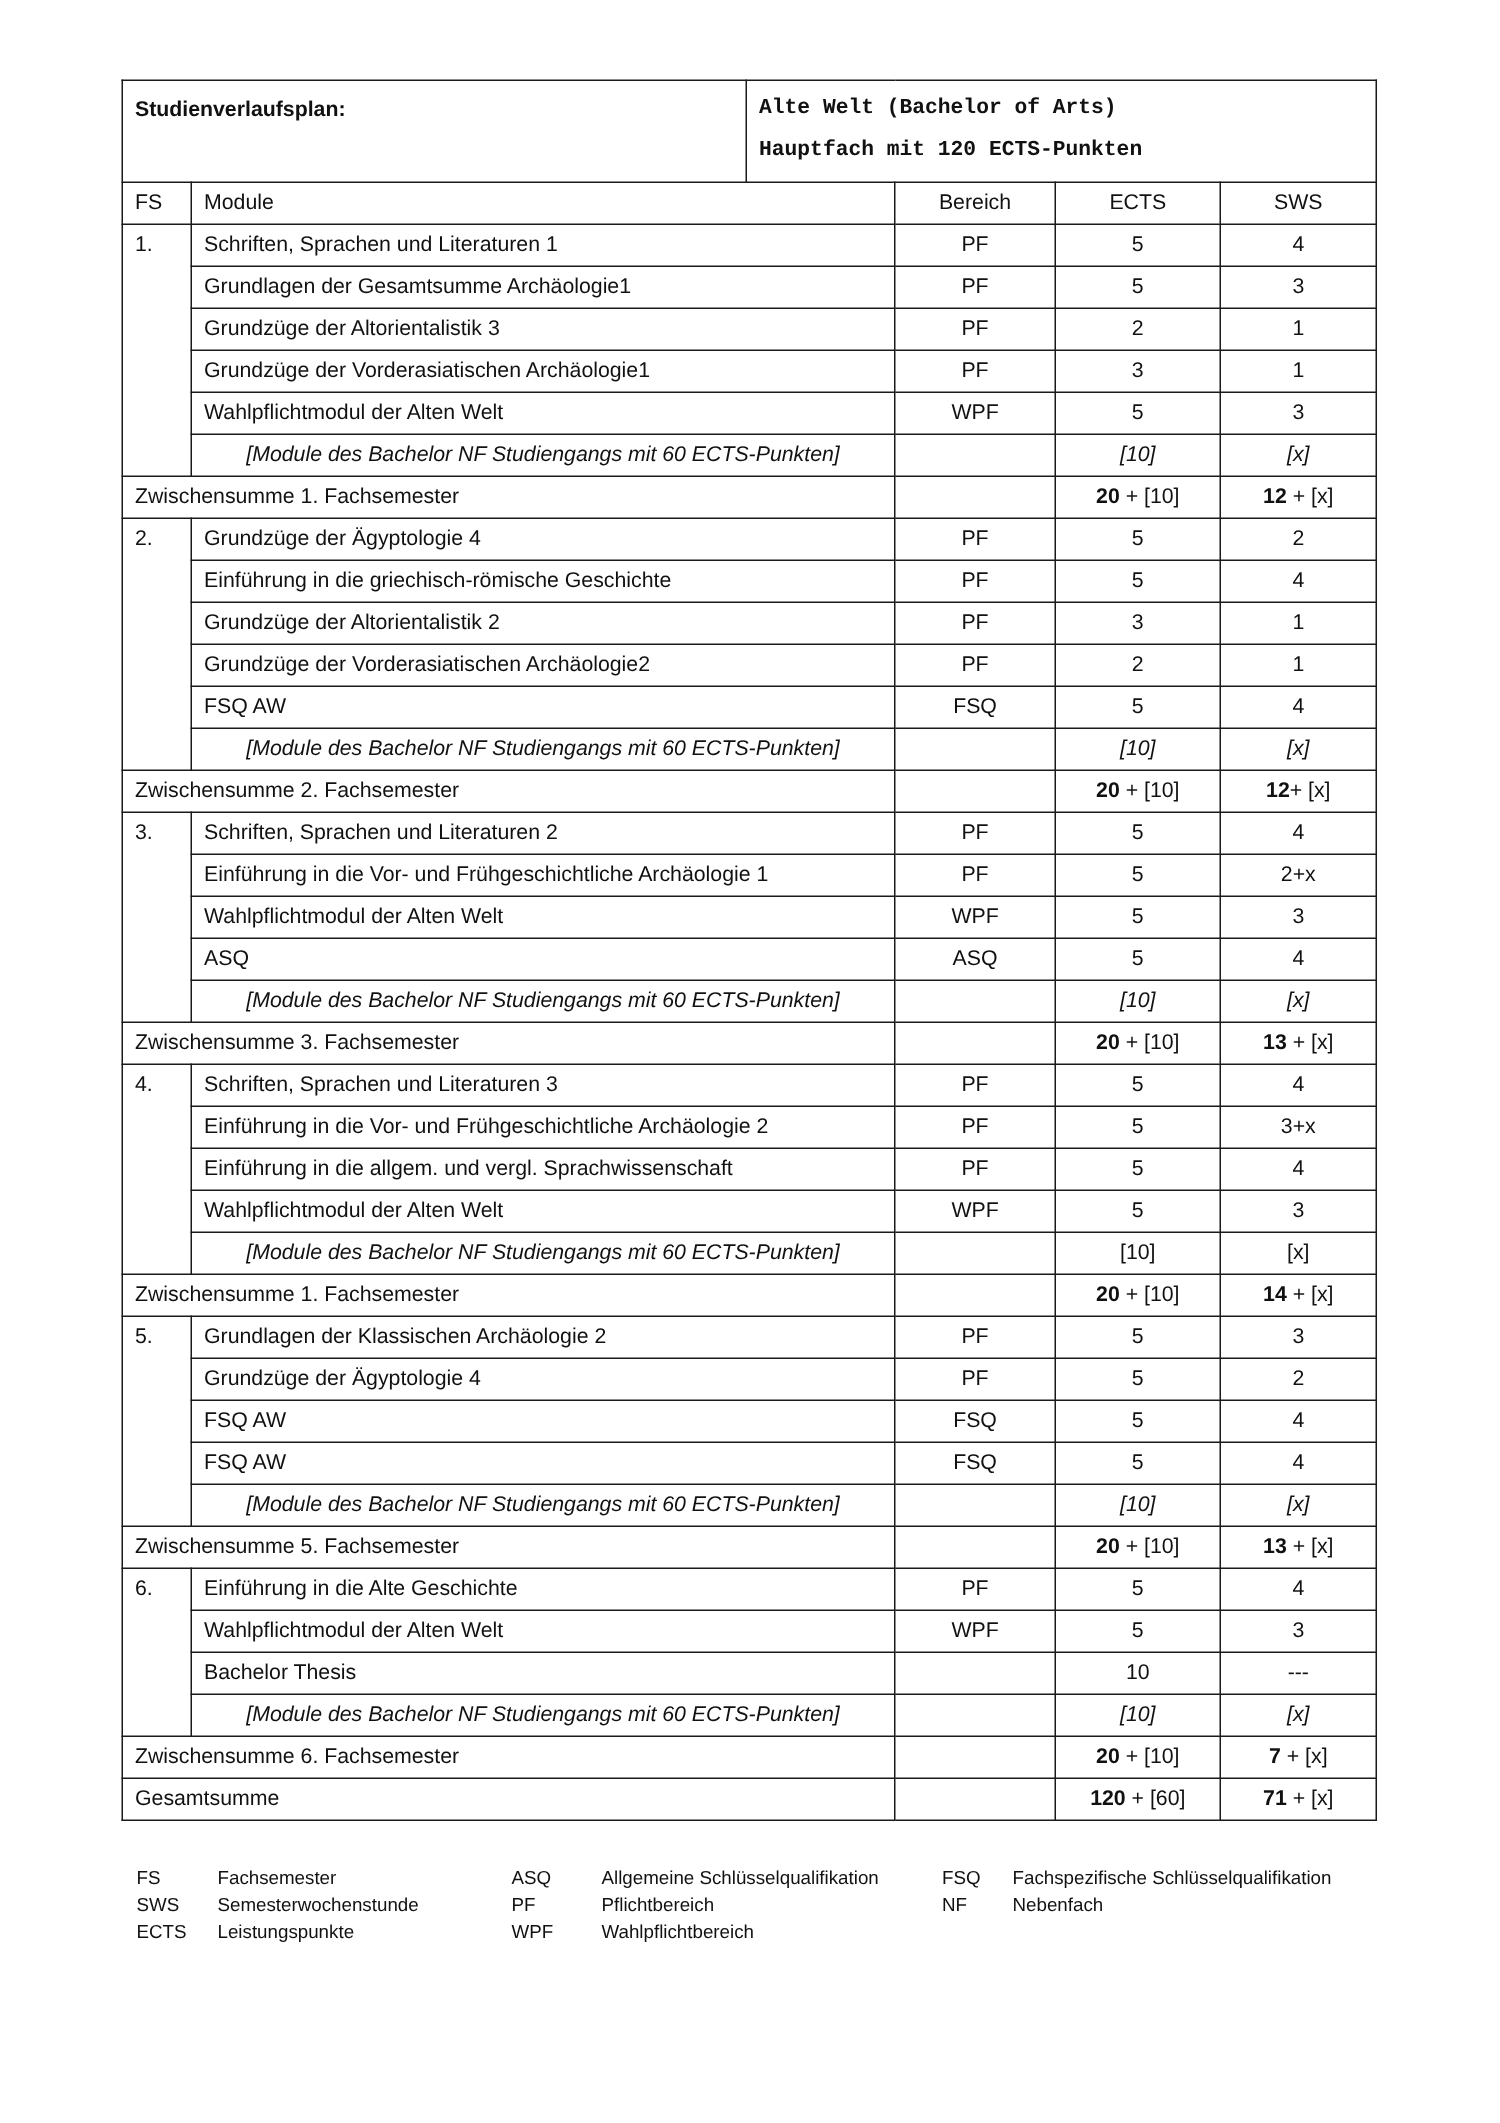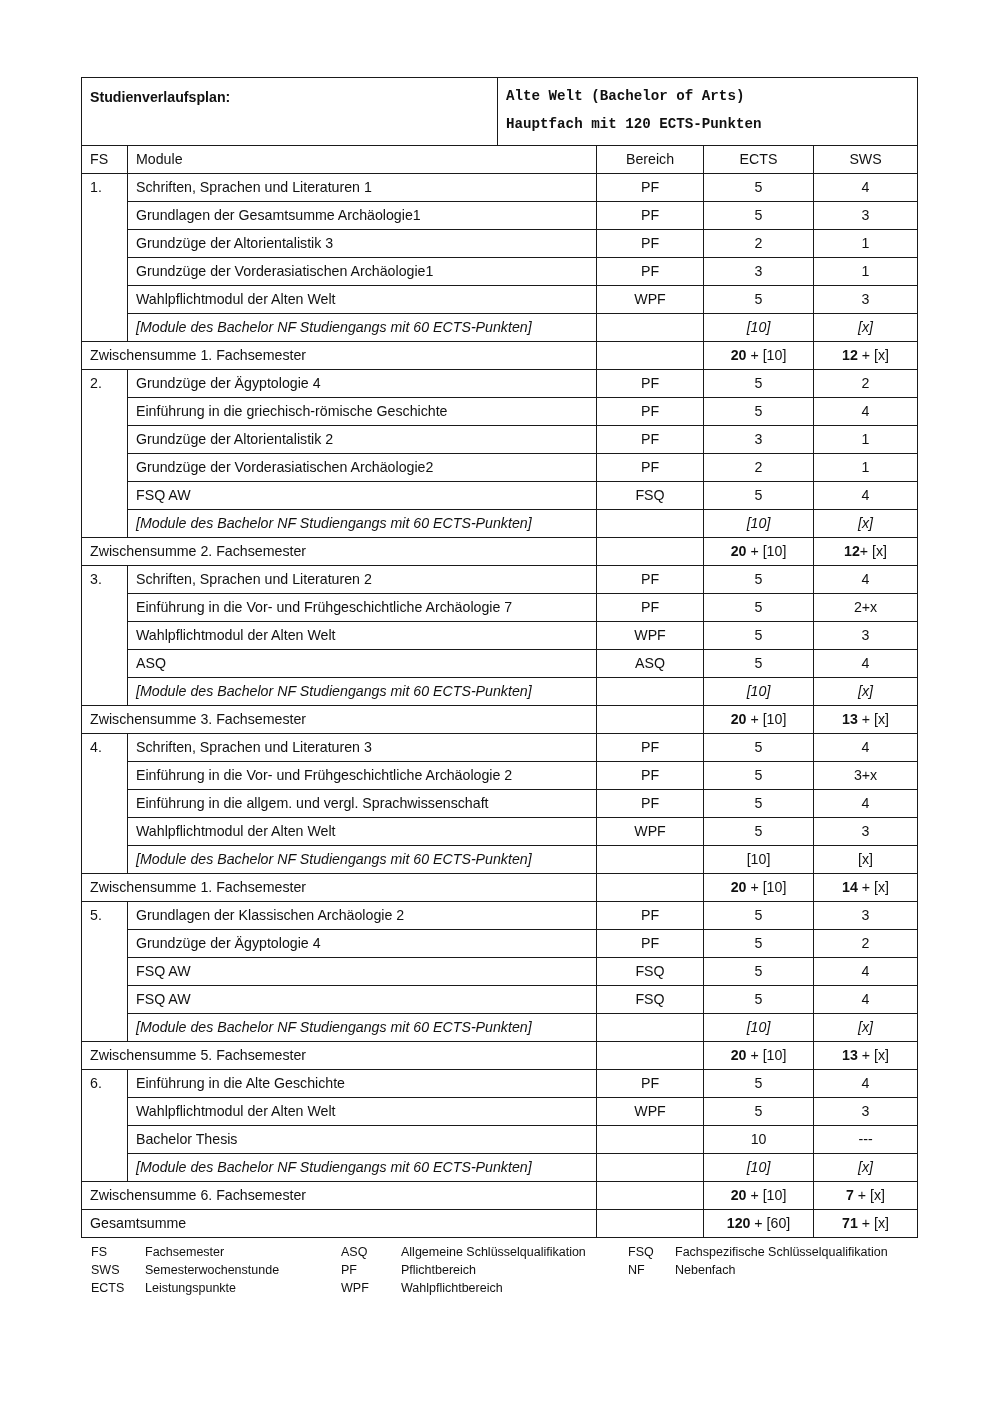--- a/index.html
+++ b/index.html
@@ -1,30 +1,30 @@
 <!DOCTYPE html>
 <html><head>
 <meta charset="utf-8">
 <style>
   html, body { margin: 0; padding: 0; background: #ffffff; }
   body { width: 1000px; height: 1415px; position: relative; font-family: "Liberation Sans", sans-serif; color: #111; }
   table.plan {
     position: absolute; left: 81px; top: 53px; width: 836px;
-    border-collapse: collapse; table-layout: fixed; font-size: 14.2px; margin-top: 24px;
+    border-collapse: collapse; table-layout: fixed; font-size: 14.2px;
   }
   table.plan td, table.plan th {
     border: 1.6px solid #1a1a1a; padding: 0 8px; height: 27px; line-height: 27px;
     white-space: nowrap; overflow: hidden; font-weight: normal;
   }
   .title-cell { height: 58px !important; vertical-align: top; font-weight: bold !important; line-height: 20px !important; padding-top: 9px !important; }
   .title-right { line-height: 28px !important; padding-top: 4px !important; font-family: Liberation Mono, monospace; }
   .hdr th { font-weight: bold; }
   .c { text-align: center; }
   .l { text-align: left; }
-  .it { font-style: italic; }
+  .it { font-style: italic; text-align: center; }
   .b { font-weight: bold; }
   .sum td { font-weight: normal; }
   td.fs { vertical-align: top; }
   .legend {
     position: absolute; left: 91px; top: 1243px; font-size: 12.5px; line-height: 18px; color: #111;
   }
   .legend-grid { display: grid; grid-template-columns: 54px 196px 60px 227px 47px 240px; }
 </style>
 </head>
 <body>
@@ -140,21 +140,21 @@
         <td class="c"><b>12</b><span>+ [x]</span></td>
       </tr>
       <tr>
         <td class="l fs" rowspan="5">3.</td>
         <td class="l" colspan="2">Schriften, Sprachen und Literaturen 2</td>
         <td class="c">PF</td>
         <td class="c">5</td>
         <td class="c">4</td>
       </tr>
       <tr>
-        <td class="l" colspan="2">Einführung in die Vor- und Frühgeschichtliche Archäologie 7</td>
+        <td class="l" colspan="2">Einführung in die Vor- und Frühgeschichtliche Archäologie 1</td>
         <td class="c">PF</td>
         <td class="c">5</td>
         <td class="c">2+x</td>
       </tr>
       <tr>
         <td class="l" colspan="2">Wahlpflichtmodul der Alten Welt</td>
         <td class="c">WPF</td>
         <td class="c">5</td>
         <td class="c">3</td>
       </tr>

